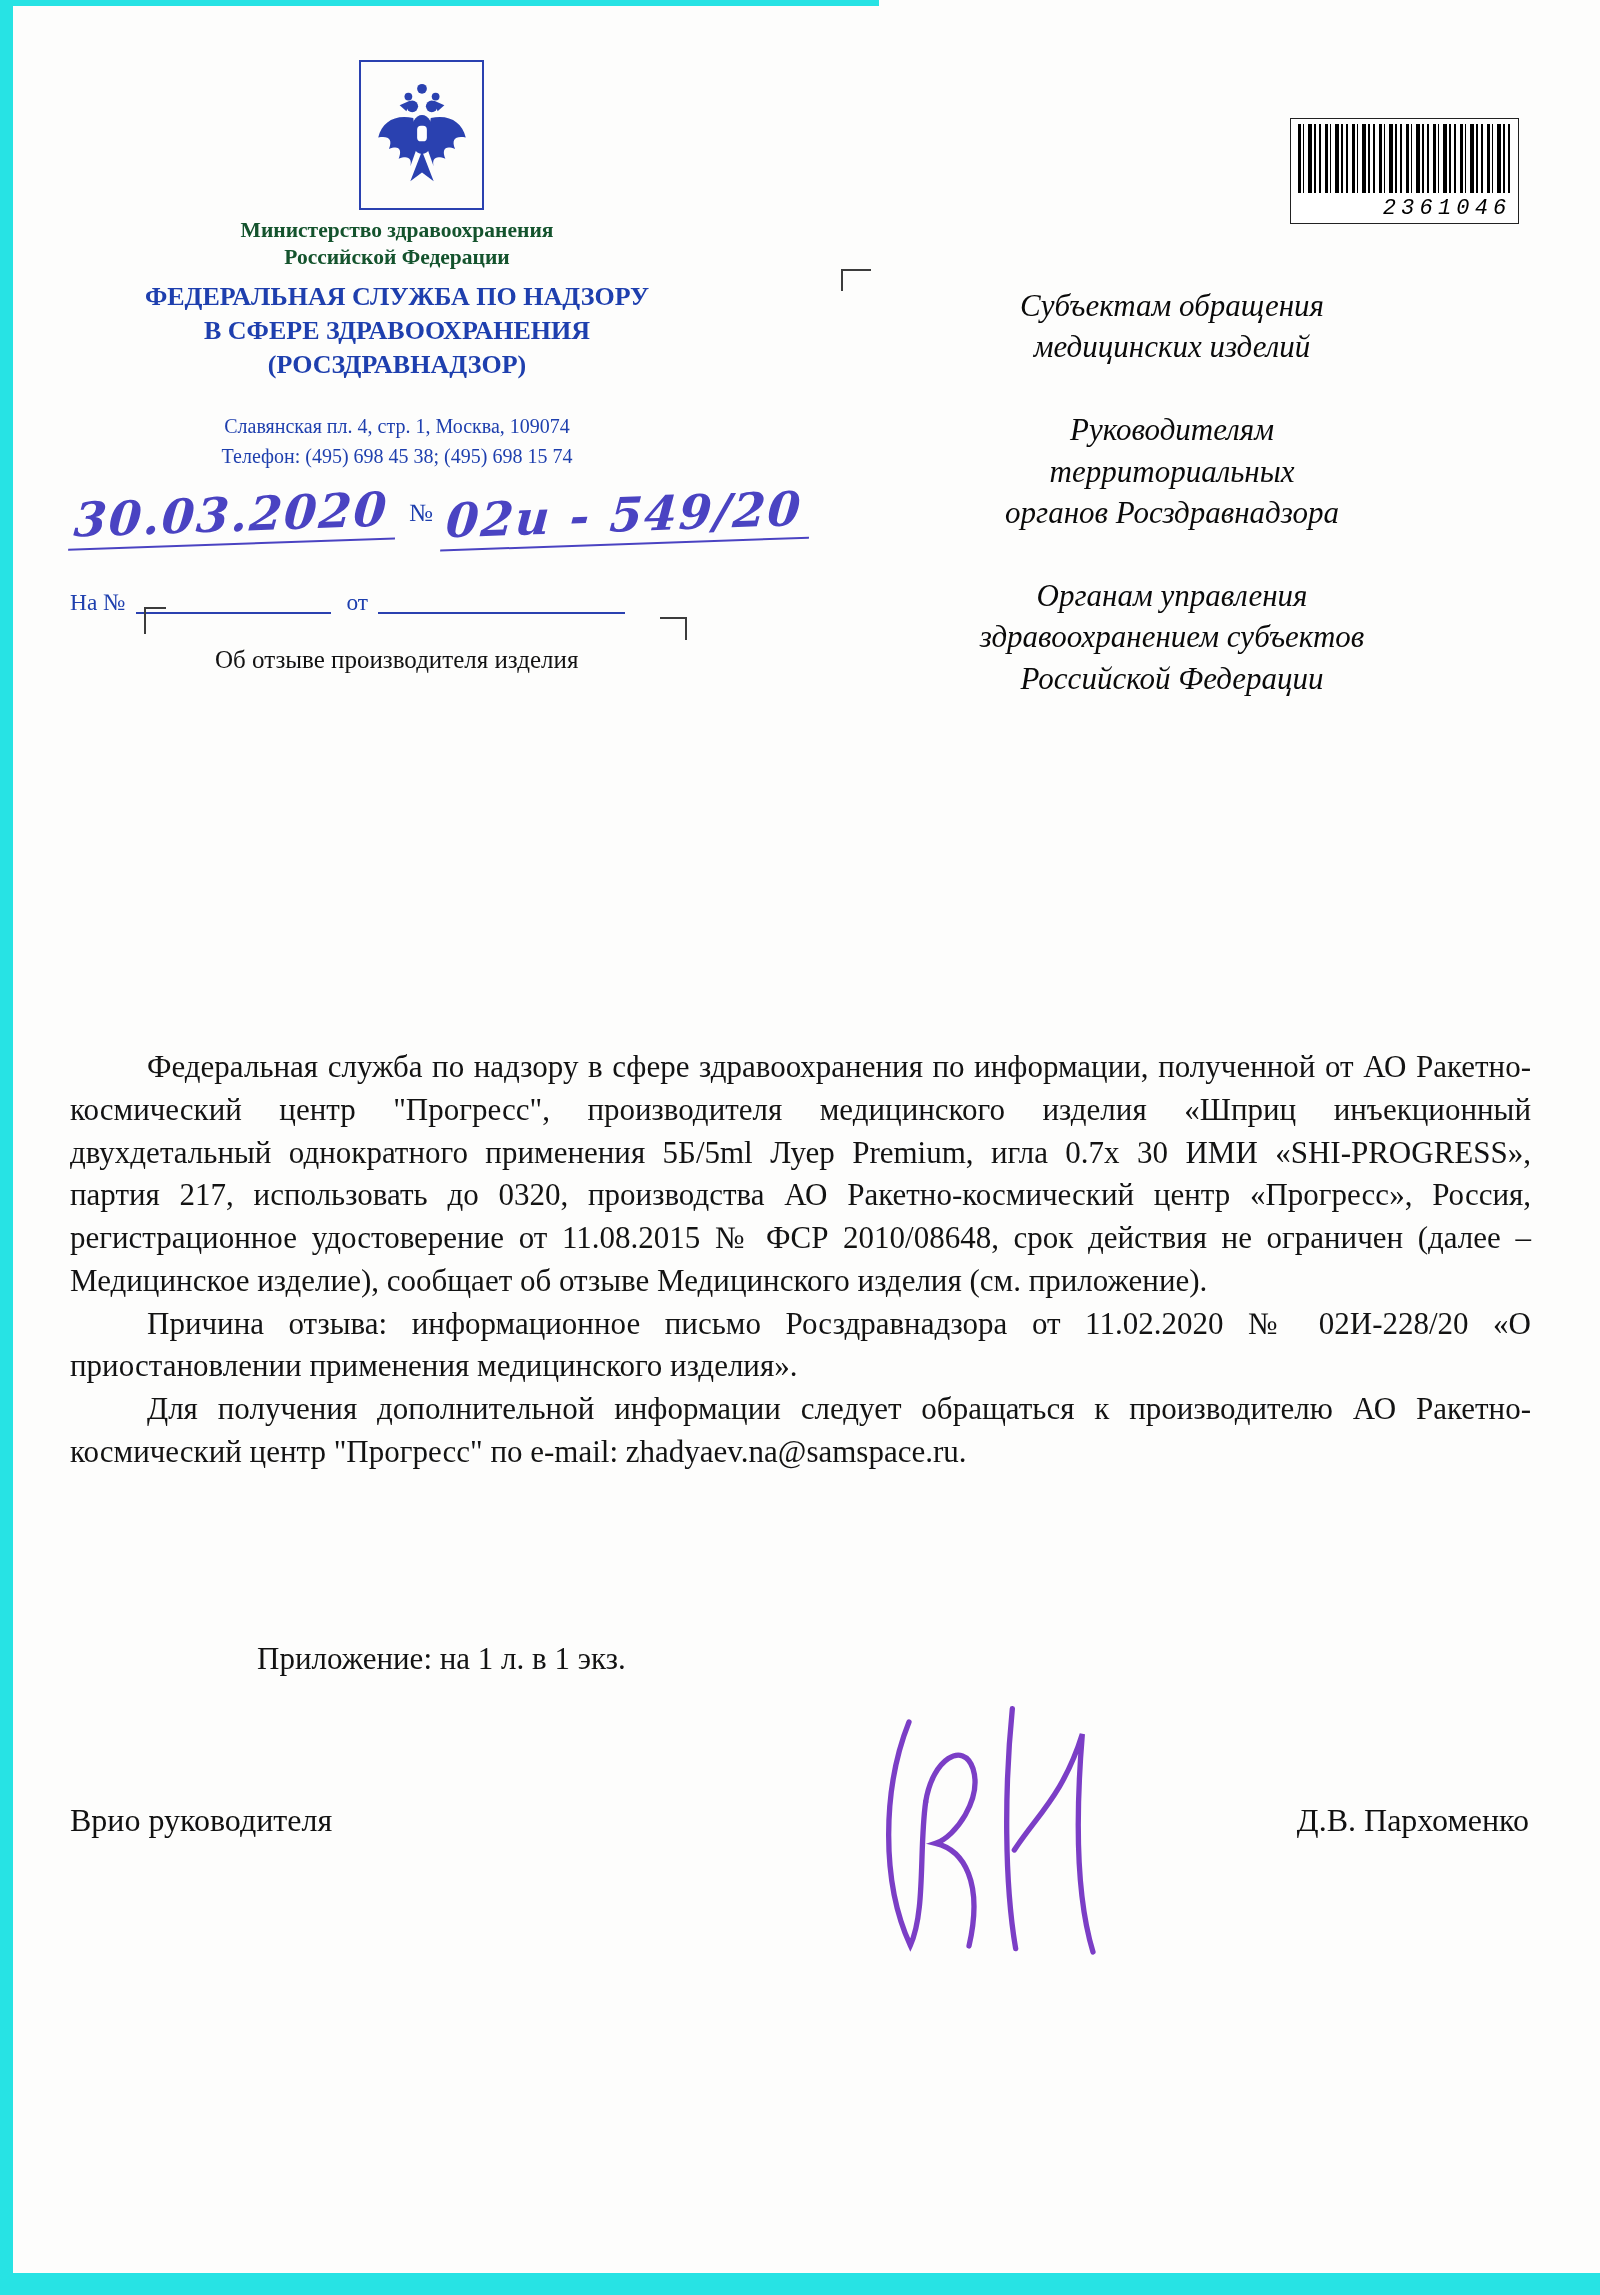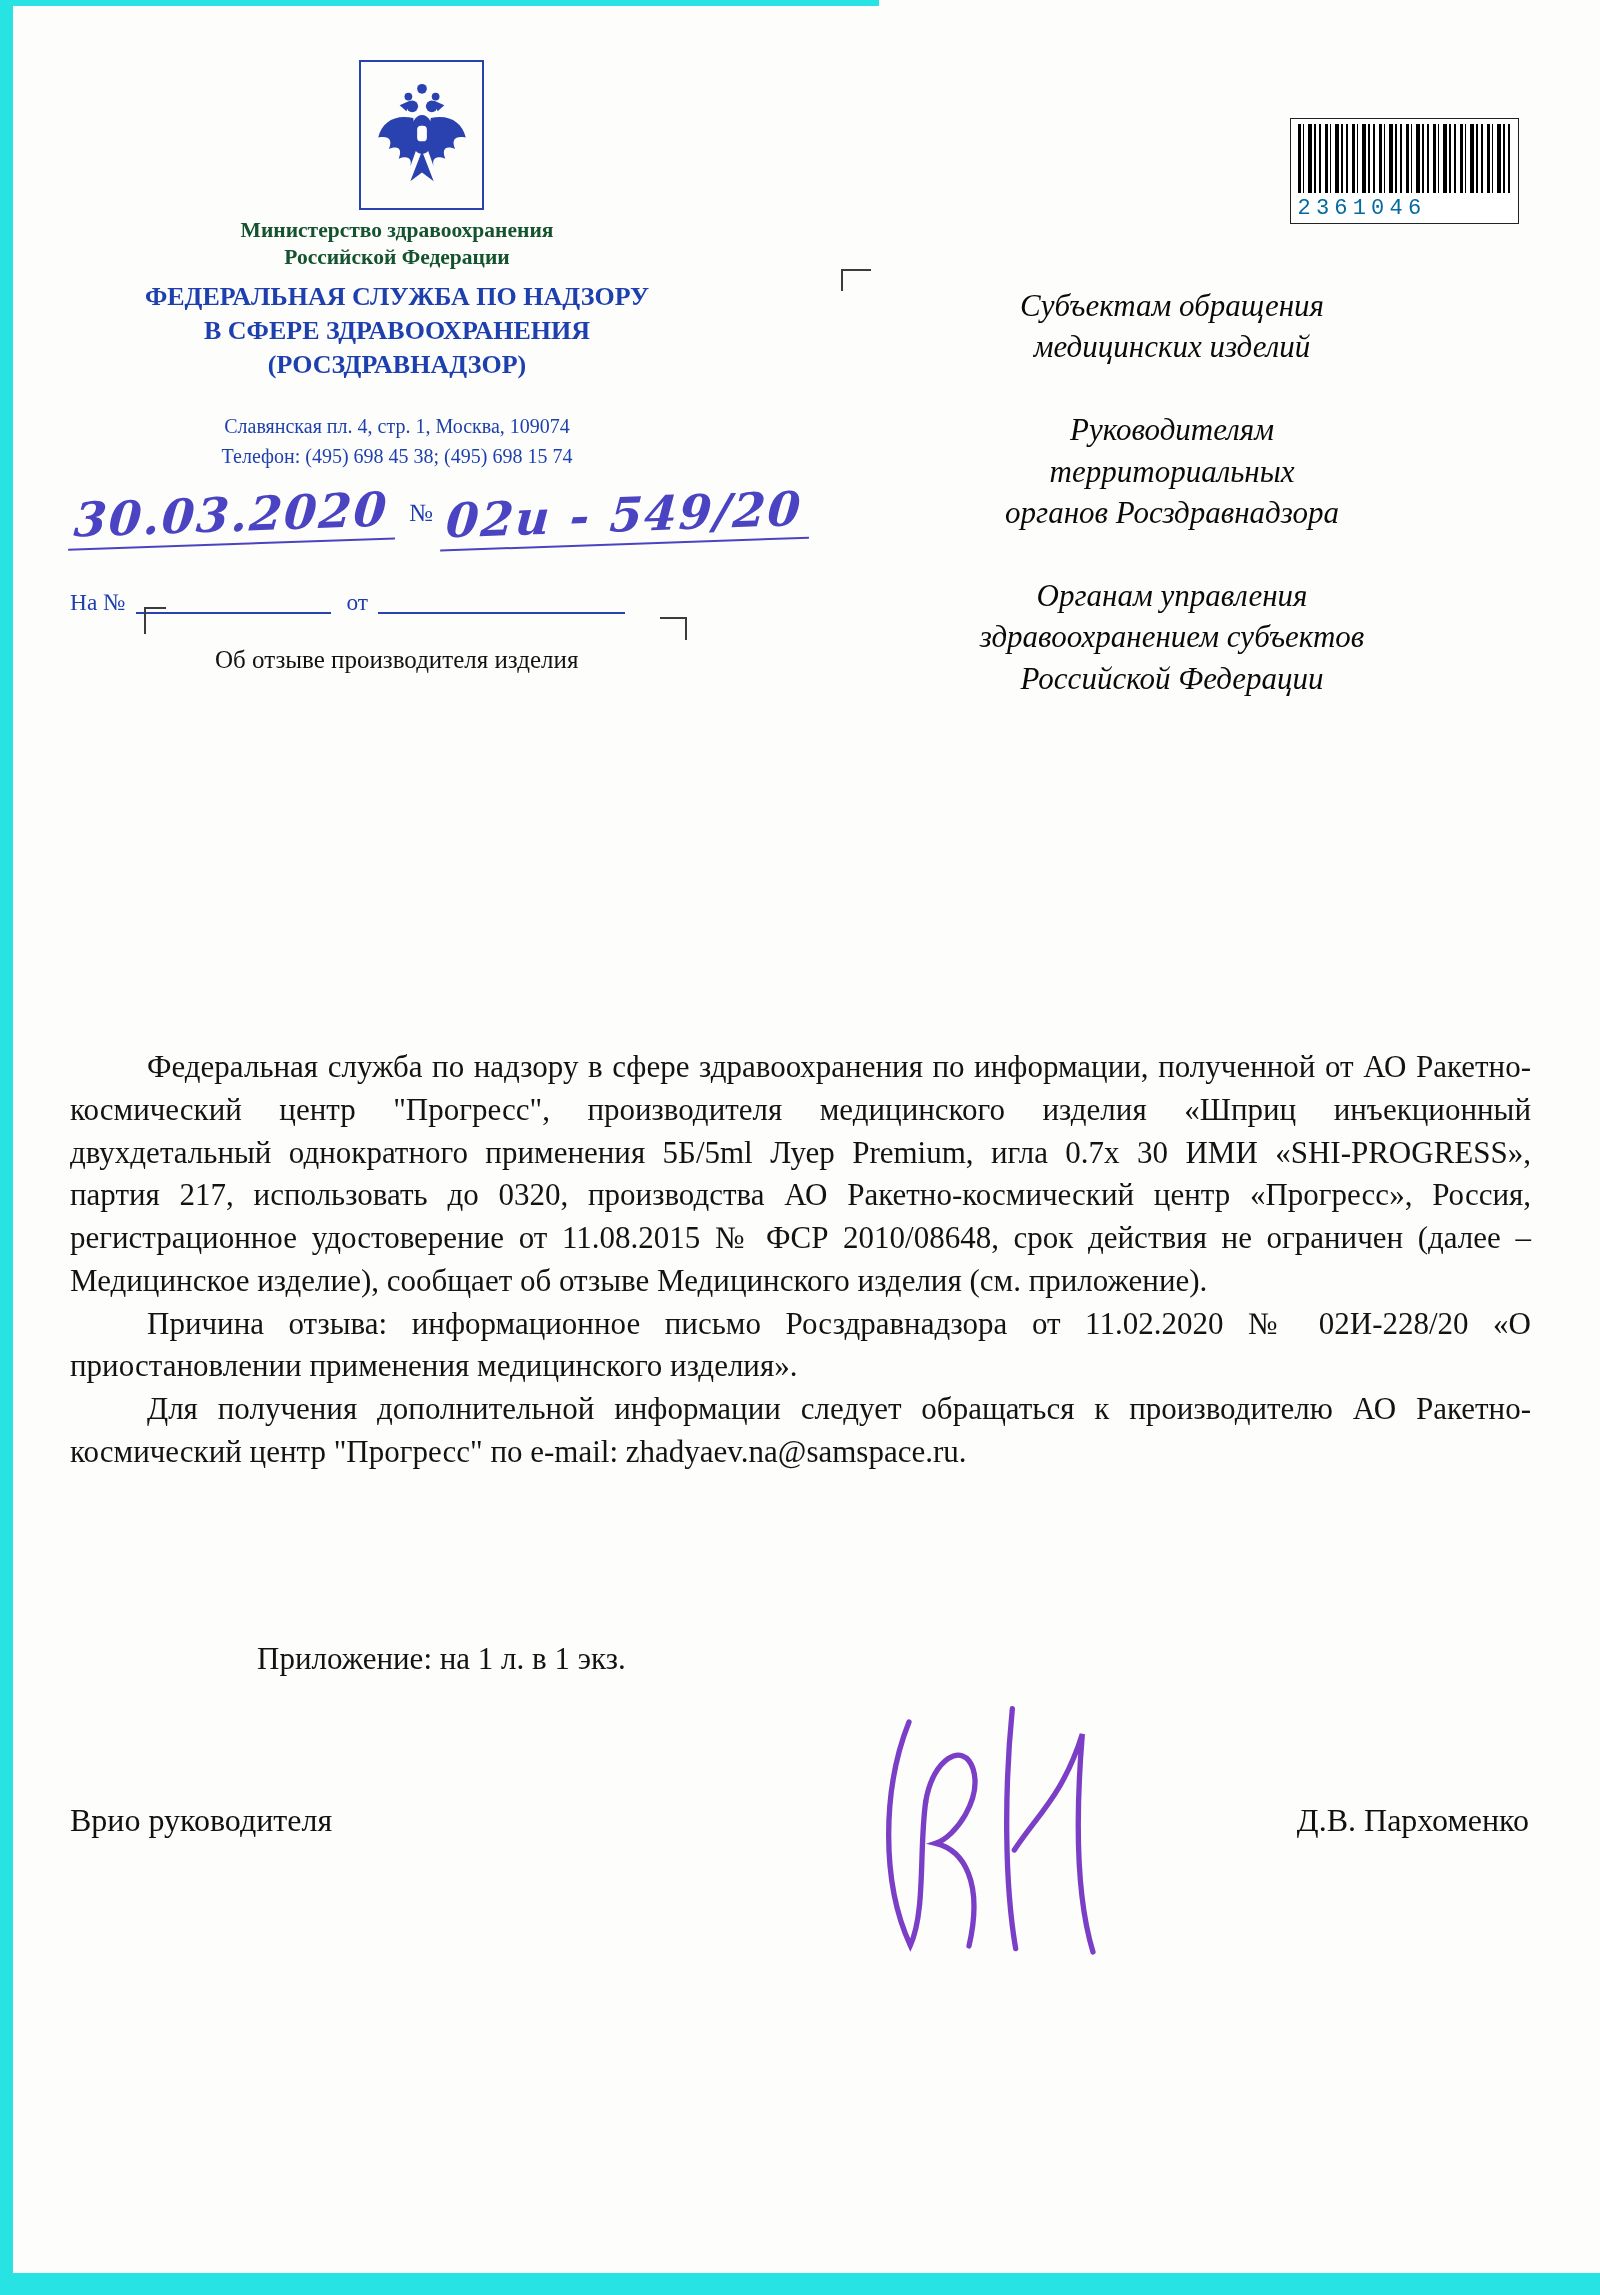--- a/index.html
+++ b/index.html
@@ -65,21 +65,21 @@
   }
   .barcode-bars {
     height:69px;
     background:repeating-linear-gradient(90deg,
       #000 0 2.6px, #fff 2.6px 4.6px, #000 4.6px 5.9px, #fff 5.9px 9.8px,
       #000 9.8px 14.3px, #fff 14.3px 16.3px, #000 16.3px 17.6px, #fff 17.6px 21.5px,
       #000 21.5px 23.4px, #fff 23.4px 27px);
   }
   .barcode-num {
     font-family:"Liberation Mono", monospace; font-size:22px; letter-spacing:5.2px;
-    text-align:left; padding-top:2.6px; color:#0369a1;
+    text-align:right; padding-top:2.6px; color:#000000;font-style:italic;
   }
 
   
   .addressees { position:absolute; left:827px; top:285px; width:690px; text-align:center; font-size:31px; line-height:1.33; color:#0a0a0a;font-style:italic; }
   .addr-block { margin-bottom:42px; }
 
   
   .body-text { position:absolute; left:70px; top:1046px; width:1461px; font-size:31px; line-height:1.38; text-align:justify; color:#131313; }
   .body-text p { text-indent:77px; margin:0; }
 

